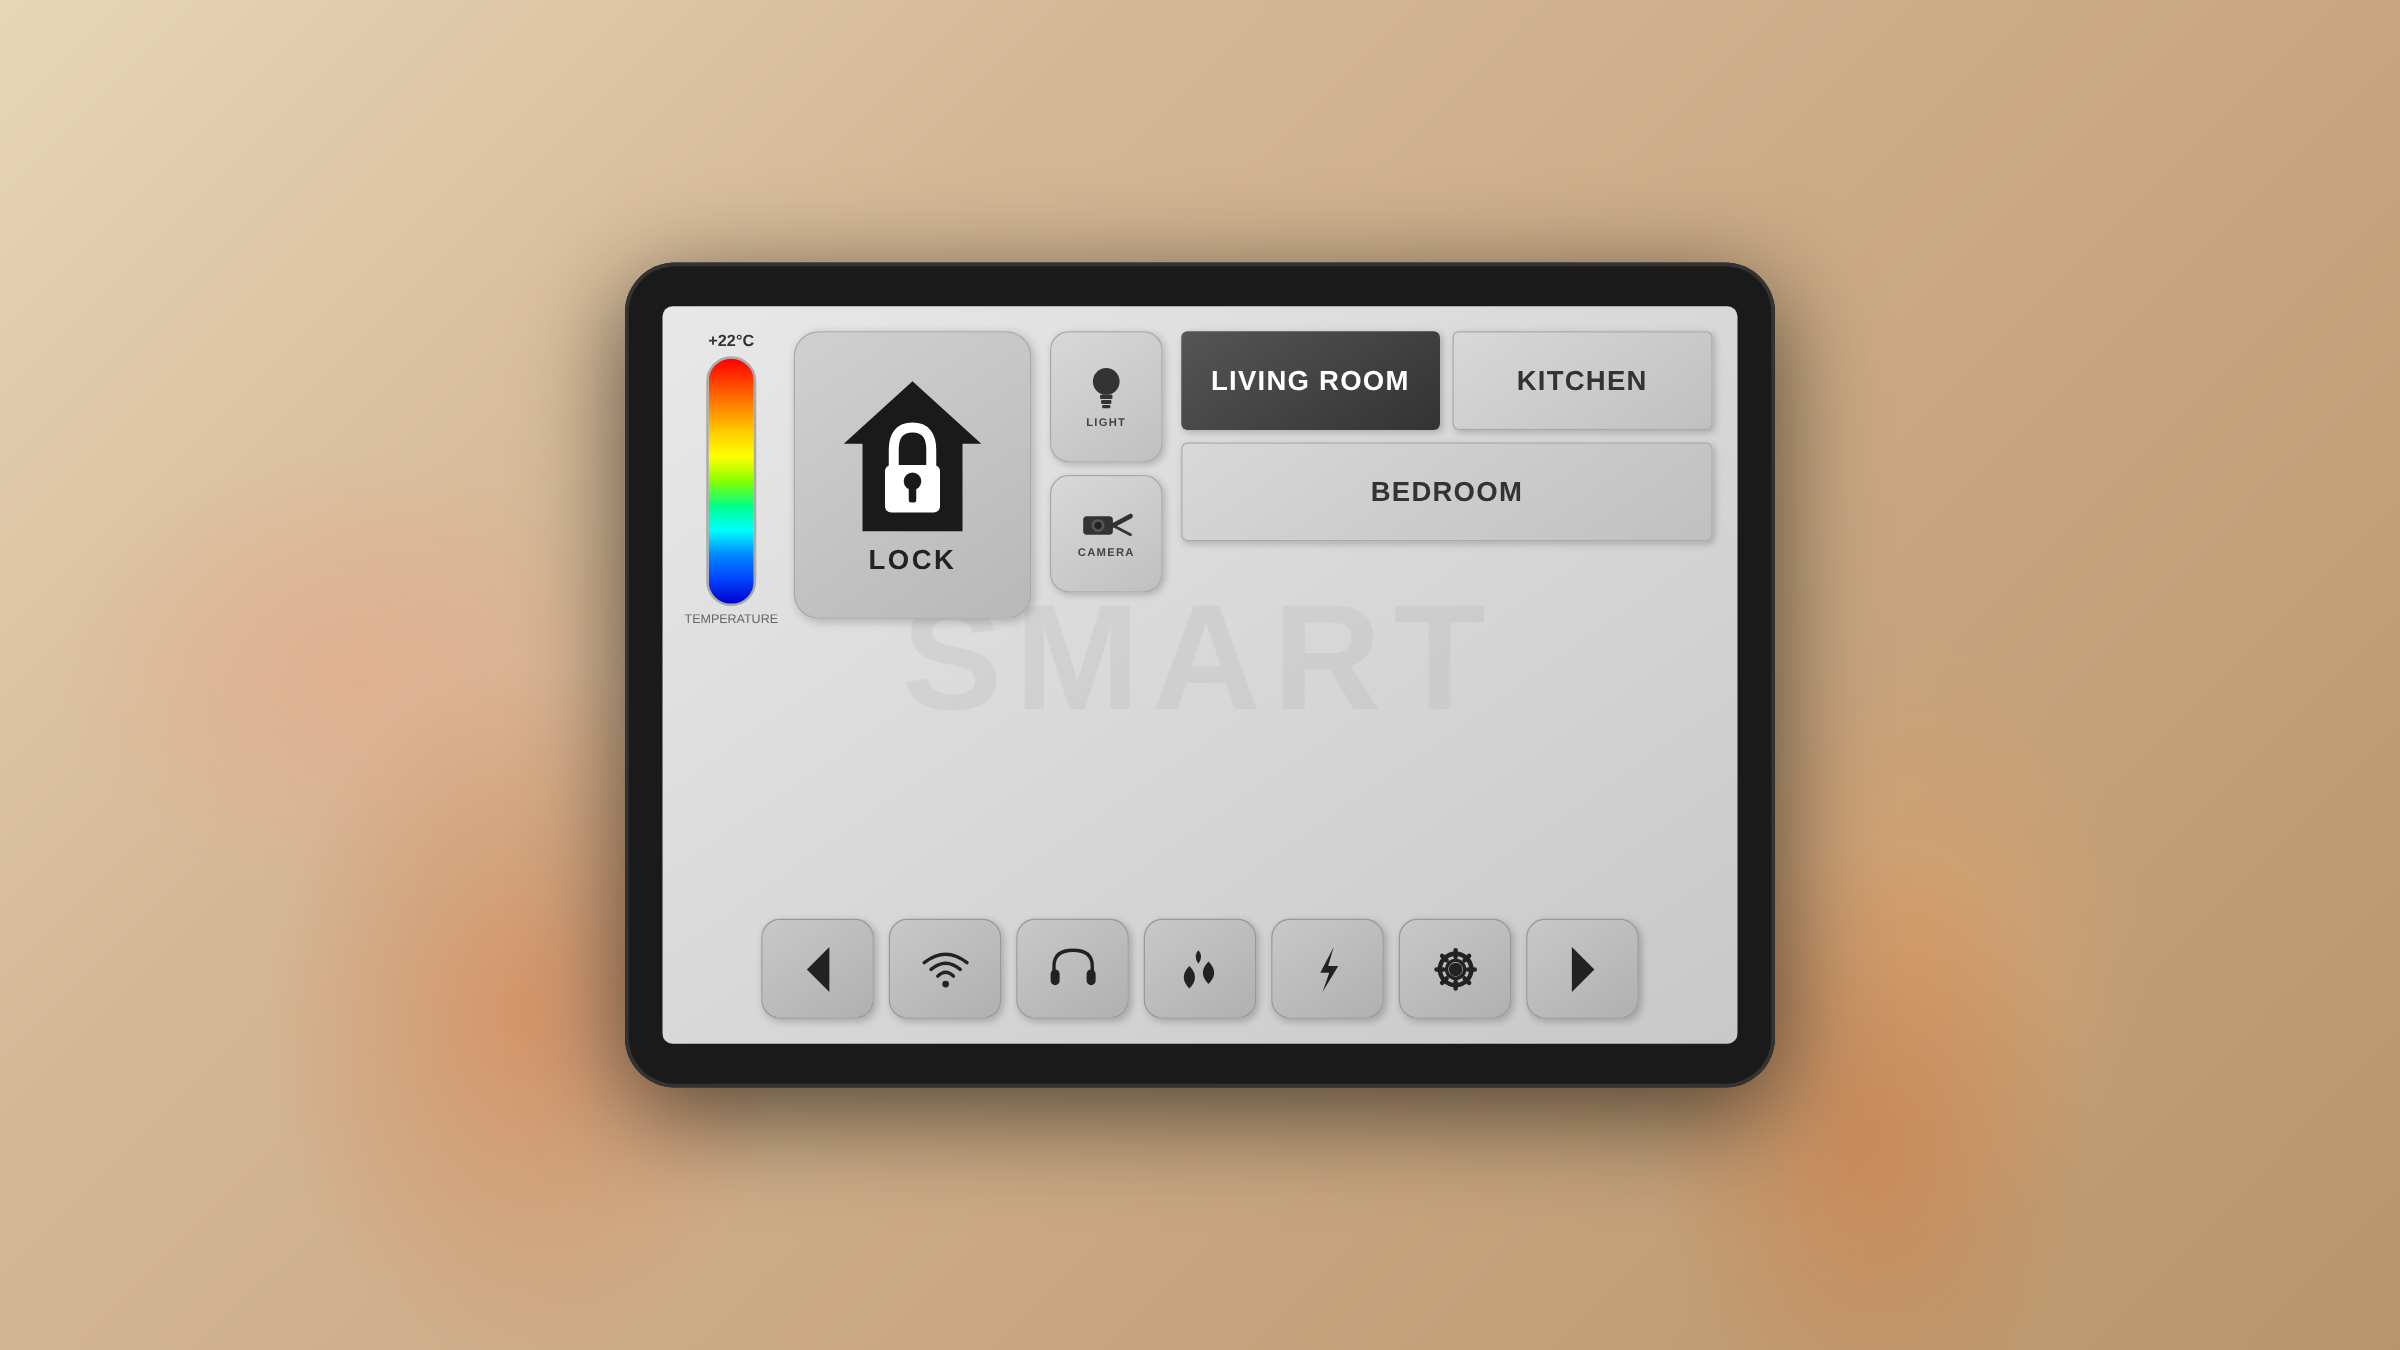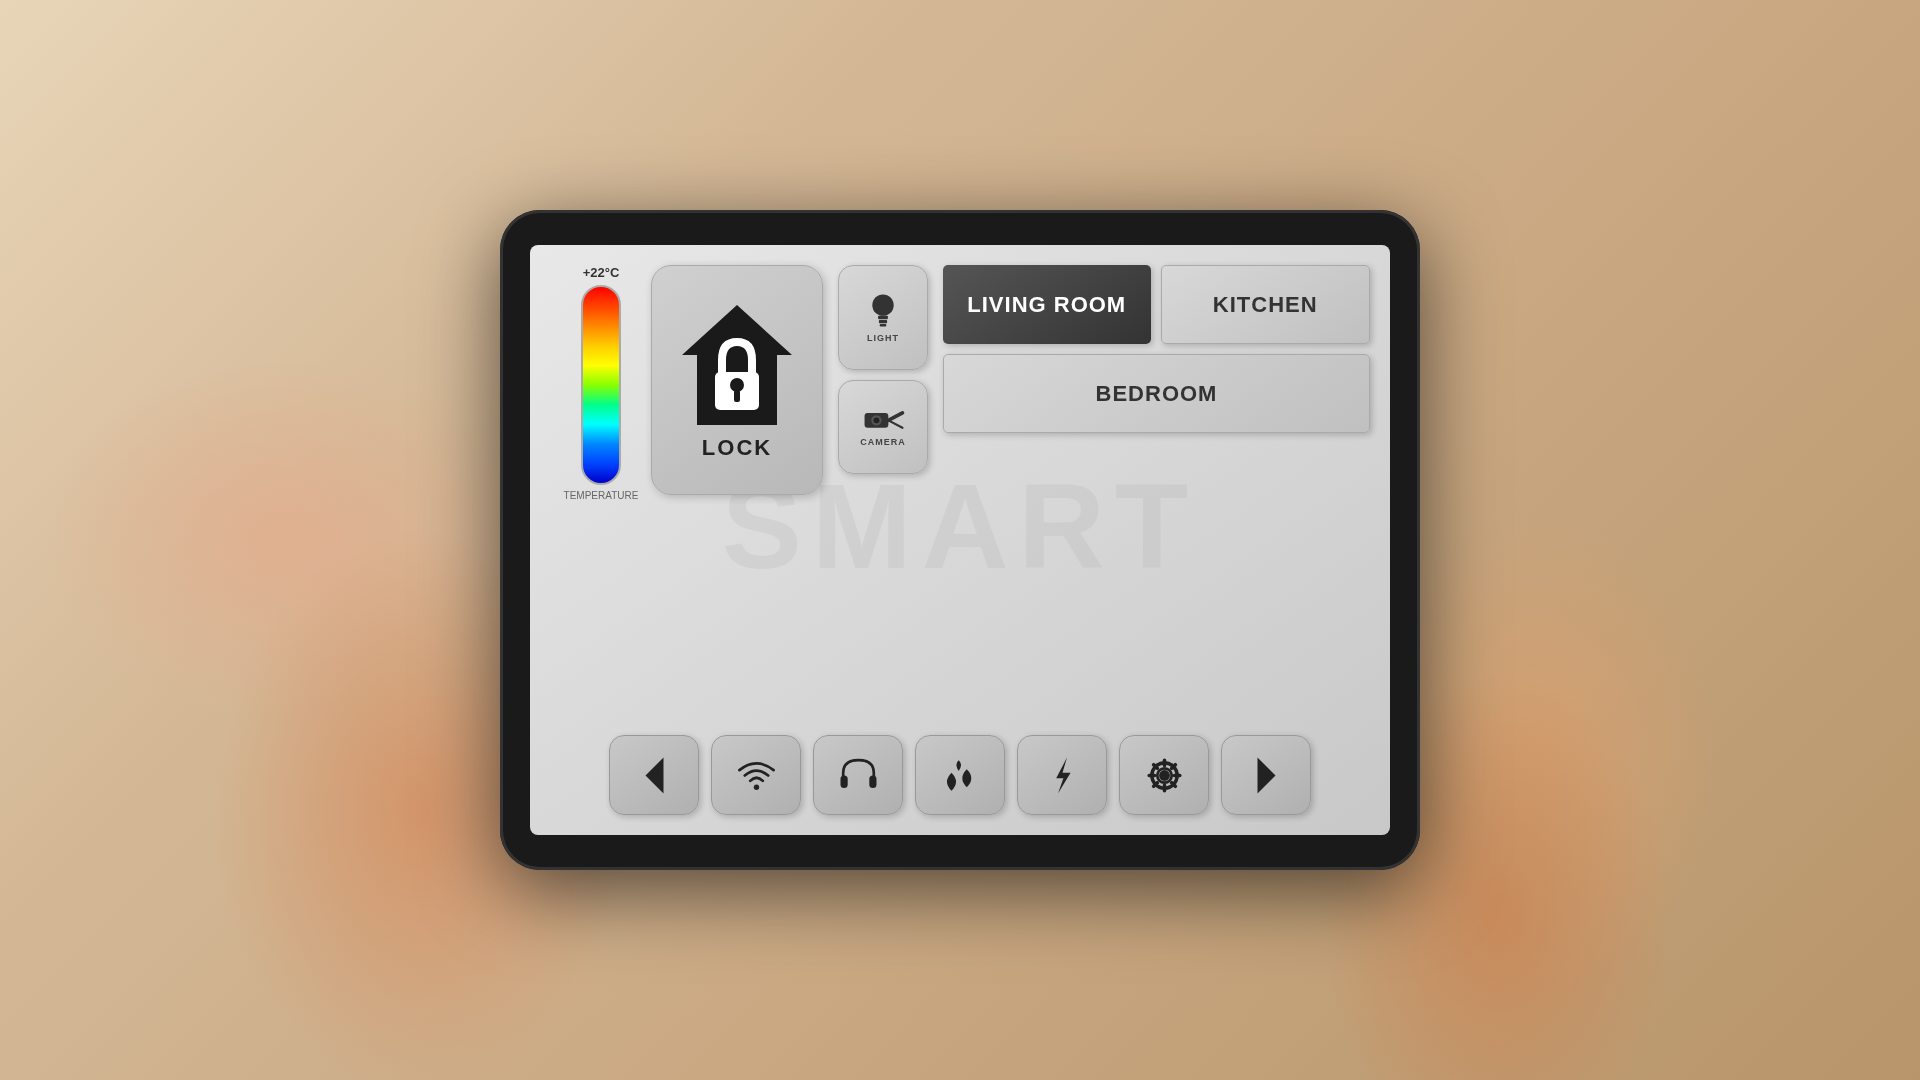--- a/index.html
+++ b/index.html
@@ -103,21 +103,20 @@
       height: 100%;
     }
 
     
     .main-content {
       display: flex;
       gap: 15px;
       flex: 1;
       position: relative;
       z-index: 1;
-      margin-left: 16px;
     }
 
     
     .temp-panel {
       display: flex;
       flex-direction: column;
       align-items: center;
       gap: 5px;
       width: 70px;
     }
@@ -149,21 +148,21 @@
     }
 
     .temp-label {
       font-size: 10px;
       color: #666;
       text-transform: uppercase;
     }
 
     
     .lock-panel {
-      width: 172px;
+      width: 190px;
       height: 230px;
       background: linear-gradient(145deg, #d0d0d0, #b8b8b8);
       border-radius: 20px;
       display: flex;
       flex-direction: column;
       align-items: center;
       justify-content: center;
       gap: 5px;
       border: 1px solid #aaa;
       box-shadow: 2px 2px 8px rgba(0,0,0,0.2);

